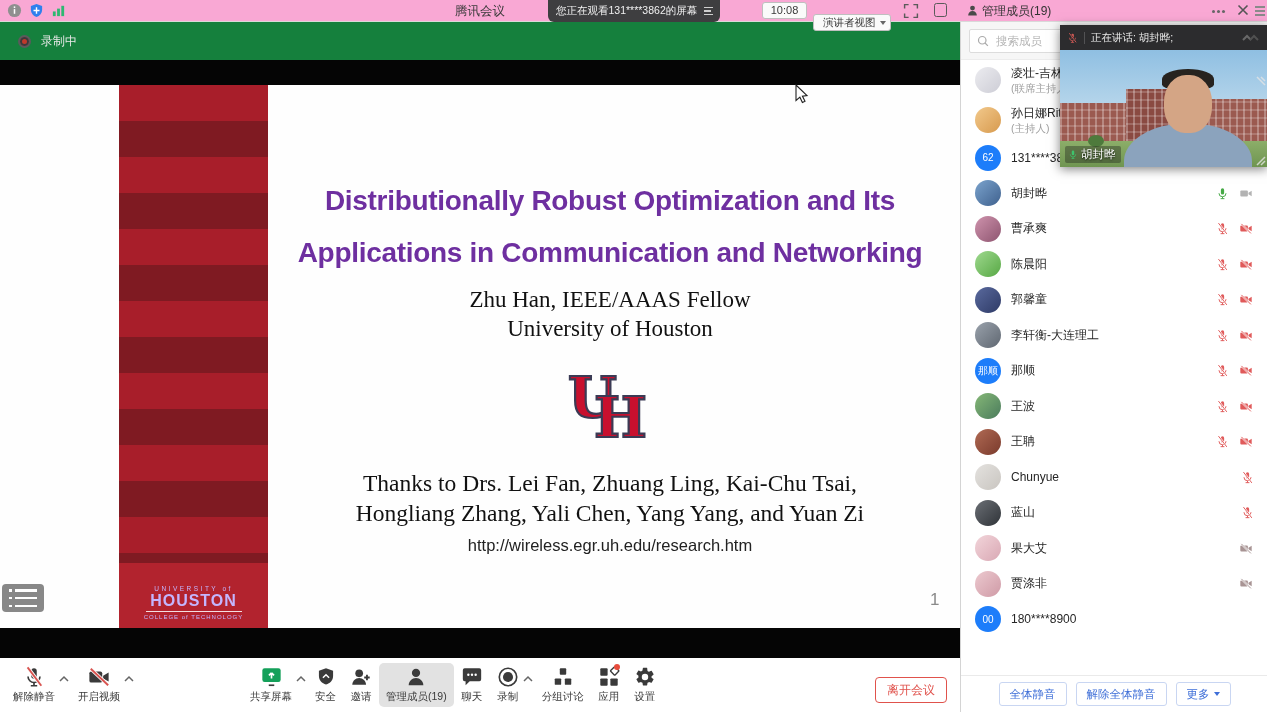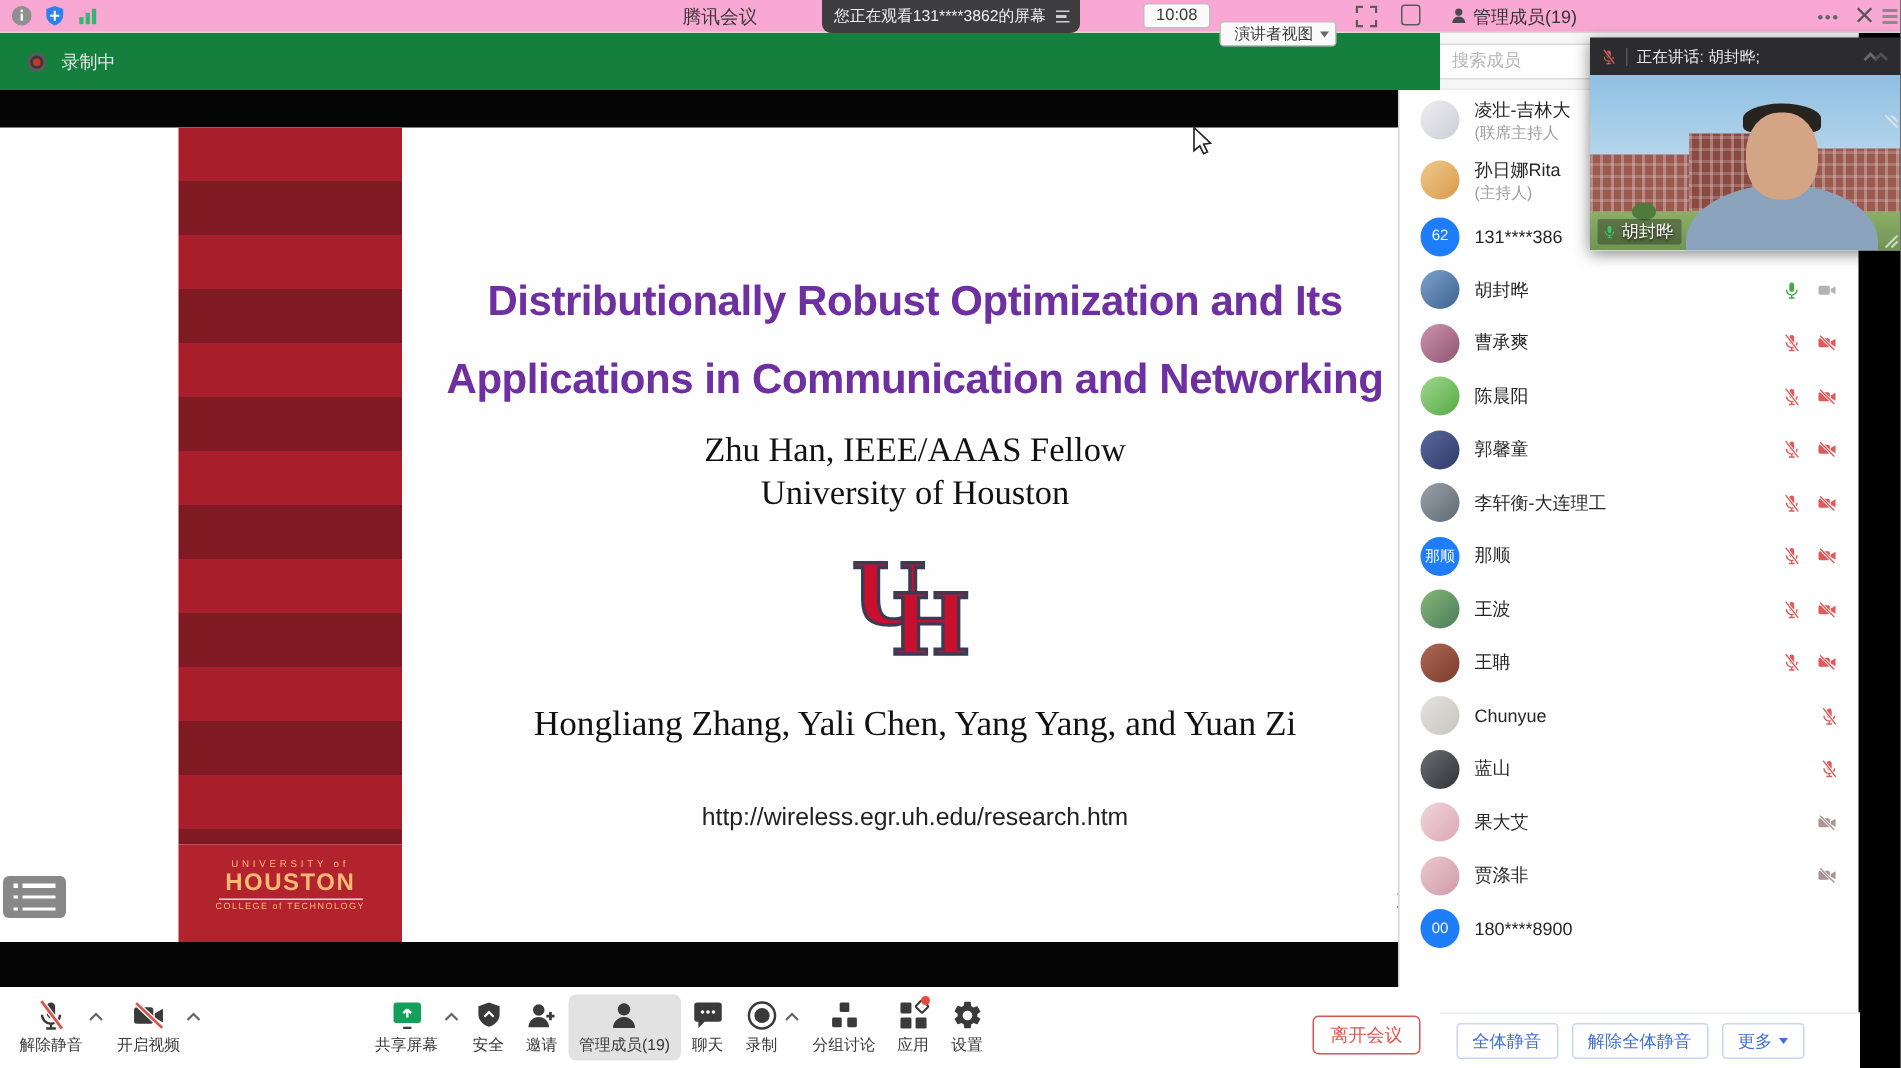--- a/index.html
+++ b/index.html
@@ -32,21 +32,21 @@
   
   .rec-bar { position:absolute; left:0; top:22px; width:960px; height:38px; background:#15803d; display:flex; align-items:center; padding-left:18px; gap:10px; z-index:5; }
   .rec-dot { width:13px; height:13px; border-radius:50%; background:#7e1f1c; border:2px solid #5a5a5c; box-shadow:inset 0 0 0 2px #3a3a3d, inset 0 0 0 6px #c0392b; }
   .rec-label { font-size:12px; color:#e8e8e8; }
 
   
   .share-area { position:absolute; left:0; top:60px; width:960px; height:598px; background:#050505; z-index:1; }
   .slide { position:absolute; left:0; top:25px; width:960px; height:543px; background:#fefefe; overflow:hidden; }
   .stripe-col { position:absolute; left:119px; top:0; width:149px; height:478px;
     background:repeating-linear-gradient(180deg,#a81e2a 0 36px,#7f1a22 36px 72px); }
-  .uh-footer { position:absolute; left:119px; top:478px; width:149px; height:65px; background:#b2232e; color:#fdba74; text-align:center; padding-top:10px; }
+  .uh-footer { position:absolute; left:119px; top:478px; width:149px; height:65px; background:#b2232e; color:#c4b5fd; text-align:center; padding-top:22px; }
   .uh-footer .l1 { font-size:6.5px; letter-spacing:2.5px; }
   .uh-footer .l2 { font-size:16px; font-weight:700; letter-spacing:1px; line-height:17px; }
   .uh-footer .sep { width:96px; height:1px; background:rgba(255,255,255,.85); margin:2px auto; }
   .uh-footer .l3 { font-size:6px; letter-spacing:1px; }
   .slide-center { position:absolute; left:268px; top:0; width:684px; text-align:center; }
   .slide-title { position:absolute; top:90px; left:0; width:100%; font-size:28px; font-weight:700; color:#6e2fa0; line-height:52px; letter-spacing:-0.3px; }
   .slide-author { position:absolute; top:200px; left:0; width:100%; font-family:"Liberation Serif","DejaVu Serif",serif; font-size:23px; color:#111; line-height:29px; }
   .uh-logo { position:absolute; top:284px; left:50%; width:96px; height:84px; transform:translateX(-50%); }
   .uh-logo span { position:absolute; font-family:"DejaVu Serif","Liberation Serif",serif; font-weight:700; font-size:56px; line-height:56px; color:#c8102e; -webkit-text-stroke:2.2px #3b3b55; }
   .uh-logo .lu { left:6px; top:0; }
@@ -67,21 +67,21 @@
   .g-center { left:243px; }
   .tb-item { display:flex; flex-direction:column; align-items:center; gap:2px; padding:3px 7px; cursor:pointer; border-radius:5px; }
   .tb-item.active { background:#e2e2e2; }
   .tb-item .tb-icon { height:22px; display:flex; align-items:center; }
   .tb-item .tb-label { font-size:10.5px; color:#3a3a3a; white-space:nowrap; }
   .tb-caret { margin:0 1px 20px -4px; cursor:pointer; }
   .leave-btn { position:absolute; right:13px; bottom:9px; height:26px; padding:0 11px; background:transparent; border:1px solid #e0524c; border-radius:4px; color:#e0524c; font-size:12px; cursor:pointer; font-family:inherit; }
   .red-dot-badge { position:absolute; margin-left:17px; margin-top:-2px; width:6px; height:6px; border-radius:50%; background:#e74c3c; }
 
   
-  .panel { position:absolute; left:932px; top:22px; width:307px; height:690px; background:#fff; border-left:1px solid #d4d4d4; z-index:4; }
+  .panel { position:absolute; left:960px; top:22px; width:307px; height:690px; background:#fff; border-left:1px solid #d4d4d4; z-index:4; }
   .search-wrap { position:relative; height:38px; background:#f6f6f6; padding:7px 10px 7px 8px; border-bottom:1px solid #ececec; }
   .search-input { width:100%; height:24px; border:1px solid #dcdcdc; border-radius:2px; background:#fff; font-size:11.5px; color:#444; padding:0 6px 0 26px; outline:none; font-family:inherit; }
   .search-input::placeholder { color:#b5b5b5; }
   .search-icon { position:absolute; left:16px; top:13px; }
   .p-list { position:absolute; left:0; top:38px; width:307px; height:616px; overflow:hidden; }
   .p-row { display:flex; align-items:center; height:35.5px; padding:0 14px 0 14px; }
   .p-row.double { height:40px; }
   .p-avatar { width:26px; height:26px; border-radius:50%; flex:0 0 26px; margin-right:10px; background:#ddd; display:flex; align-items:center; justify-content:center; color:#fff; font-size:10px; }
   .p-avatar.badge { background:#1d7dfa; }
   .p-text { flex:1; min-width:0; }
@@ -200,20 +200,21 @@
         </div>
         <div class="slide-author">
           <div>Zhu Han, IEEE/AAAS Fellow</div>
           <div>University of Houston</div>
         </div>
         <div class="uh-logo">
           <span class="lu">U</span>
           <span class="lh">H</span>
         </div>
         <div class="slide-thanks">
+          <div>Thanks to Drs. Lei Fan, Zhuang Ling, Kai-Chu Tsai,</div>
           <div>Hongliang Zhang, Yali Chen, Yang Yang, and Yuan Zi</div>
         </div>
         <div class="slide-url">http://wireless.egr.uh.edu/research.htm</div>
       </div>
       <div class="page-num">1</div>
     </div>
 
     <button class="slide-nav-toggle">
       <span class="row">
           <span class="d"></span>

